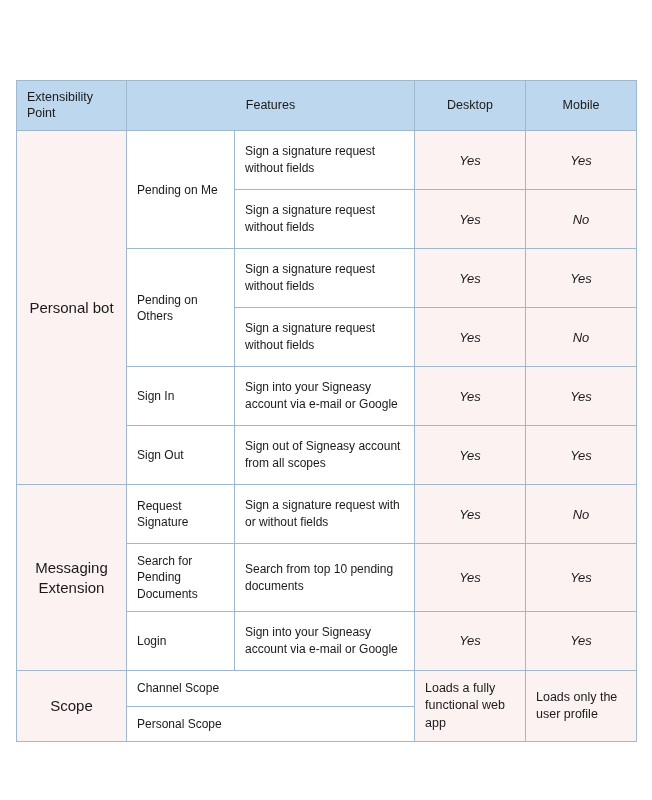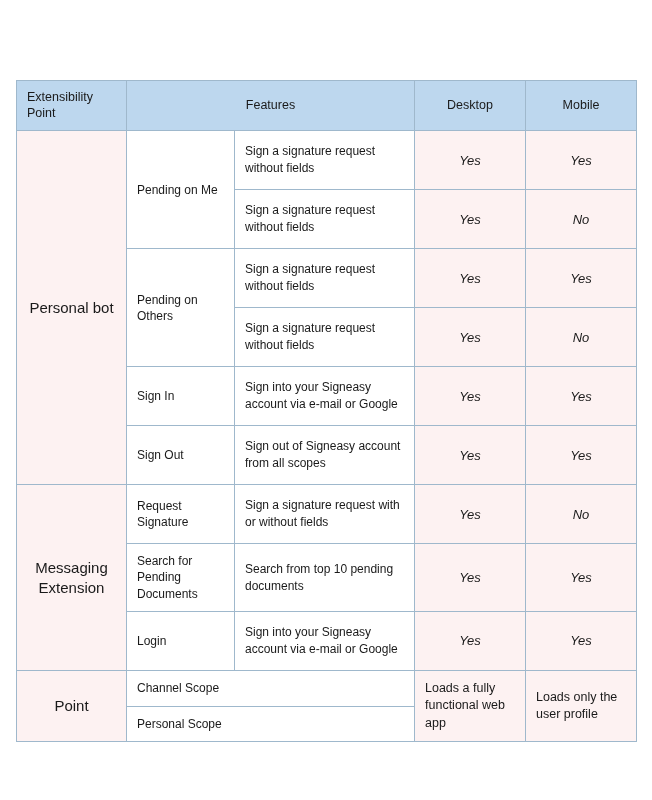--- a/index.html
+++ b/index.html
@@ -161,21 +161,21 @@
         <td class="val">Yes</td>
       </tr>
       <tr class="tall">
         <td class="sub">Login</td>
         <td class="feat">Sign into your Signeasy account via e-mail or Google</td>
         <td class="val">Yes</td>
         <td class="val">Yes</td>
       </tr>
 
       <tr>
-        <td class="ext" rowspan="2">Point</td>
+        <td class="ext" rowspan="2">Scope</td>
         <td class="sub" colspan="2">Channel Scope</td>
         <td class="val-left" rowspan="2">Loads a fully functional web app</td>
         <td class="val-left" rowspan="2">Loads only the user profile</td>
       </tr>
       <tr>
         <td class="sub" colspan="2">Personal Scope</td>
       </tr>
     </tbody>
   </table>
 </div>

